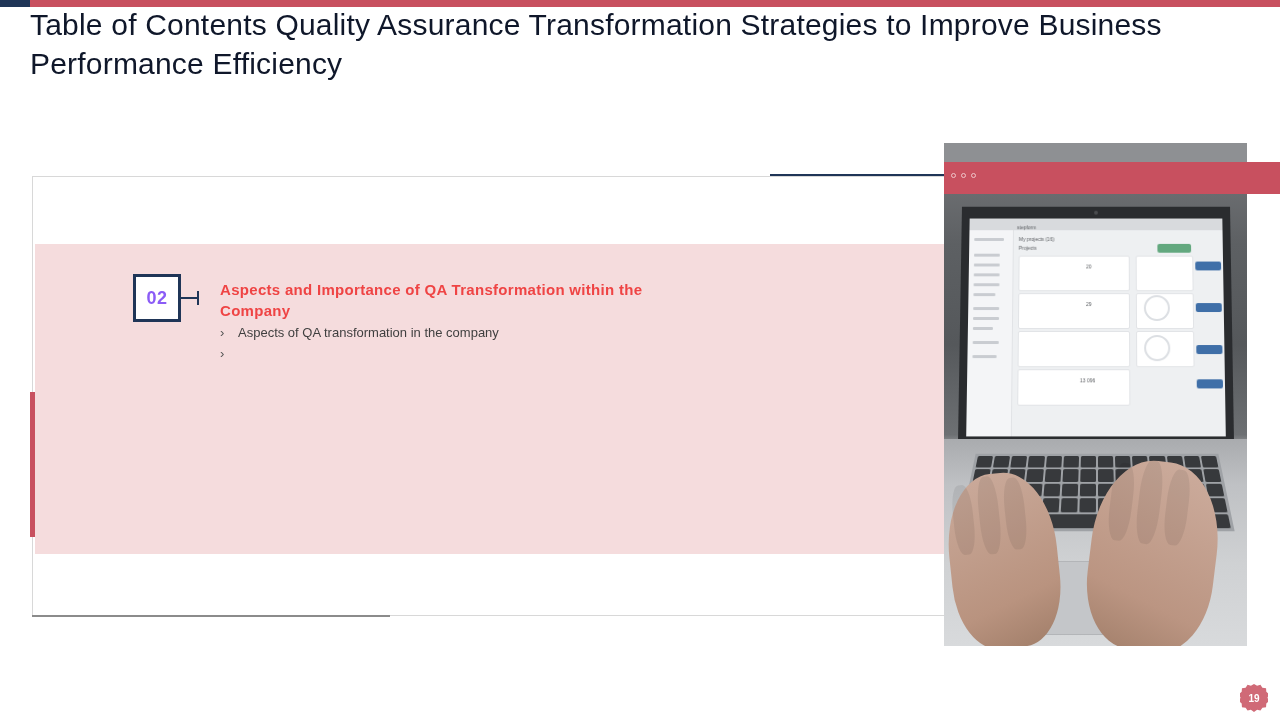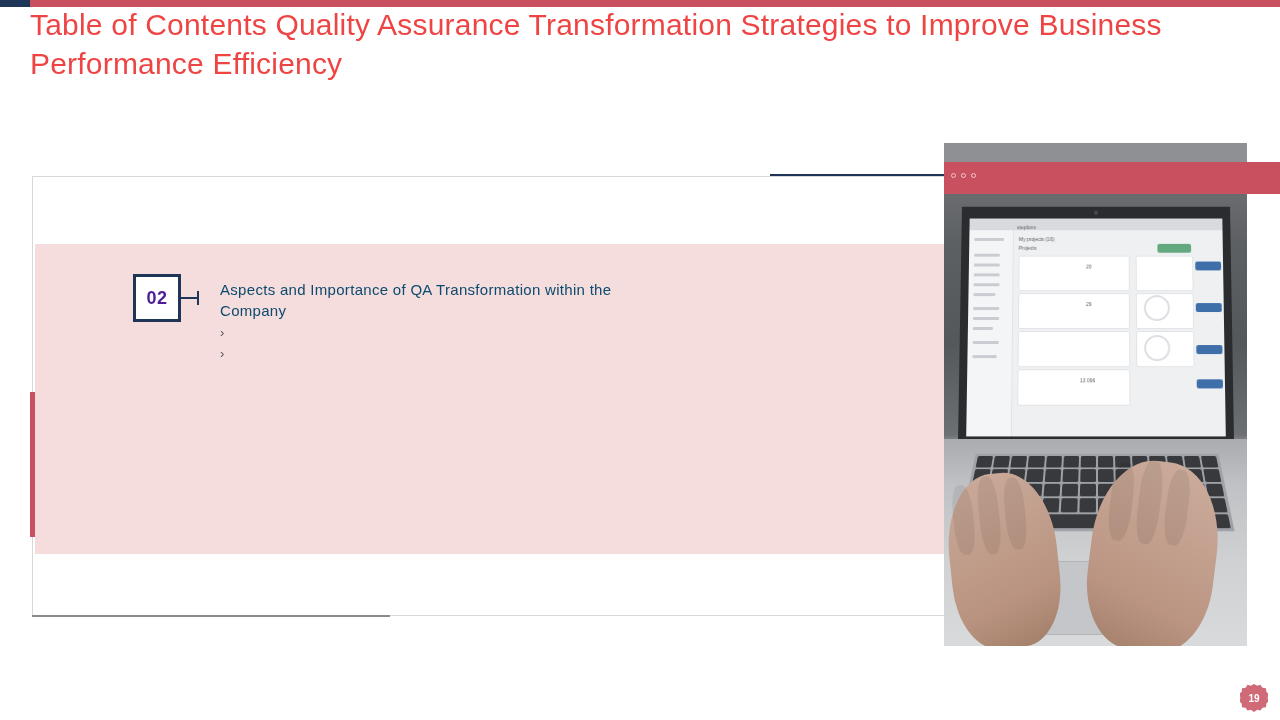--- a/index.html
+++ b/index.html
@@ -34,21 +34,21 @@
   }
 
   
   .slide-title {
     position: absolute;
     left: 30px;
     top: 5px;
     width: 1160px;
     font-size: 30px;
     line-height: 39px;
-    color: #ef4444;
+    color: #0f172a;
     font-weight: 400;
     letter-spacing: 0.2px;
   }
 
   
   .content-frame {
     position: absolute;
     left: 32px;
     top: 176px;
     width: 1150px;
@@ -106,21 +106,21 @@
     width: 48px;
     height: 48px;
     border: 3px solid #1f3557;
     box-sizing: border-box;
     background: #ffffff;
     display: flex;
     align-items: center;
     justify-content: center;
     font-size: 18px;
     font-weight: 700;
-    color: #4c1d95;
+    color: #8b5cf6;
     letter-spacing: 0.5px;
   }
   .badge-connector {
     position: absolute;
     left: 181px;
     top: 297px;
     width: 18px;
     height: 2px;
     background: #1f3557;
   }
@@ -133,22 +133,22 @@
     background: #1f3557;
   }
 
   
   .entry-heading {
     position: absolute;
     left: 220px;
     top: 279px;
     width: 460px;
     font-size: 15px;
-    font-weight: 400;
-    color: #0c4a6e;
+    font-weight: 700;
+    color: #ef4444;
     line-height: 21px;
     letter-spacing: 0.3px;
   }
   .bullets {
     position: absolute;
     left: 220px;
     top: 324px;
     width: 600px;
   }
   .bullet-row {
@@ -388,20 +388,21 @@
 
 <div class="num-badge">02</div>
 <div class="badge-connector"></div>
 <div class="badge-connector-end"></div>
 
 <div class="entry-heading">Aspects and Importance  of QA Transformation  within the Company</div>
 
 <div class="bullets">
   <div class="bullet-row">
     <span class="bullet-mark">›</span>
+    <span class="bullet-text">Aspects of QA transformation in the company</span>
   </div>
   <div class="bullet-row">
     <span class="bullet-mark">›</span>
   </div>
 </div>
 
 <div class="img-panel">
   <div class="photo">
     <div class="laptop-screen">
       <div class="webcam-dot"></div>

